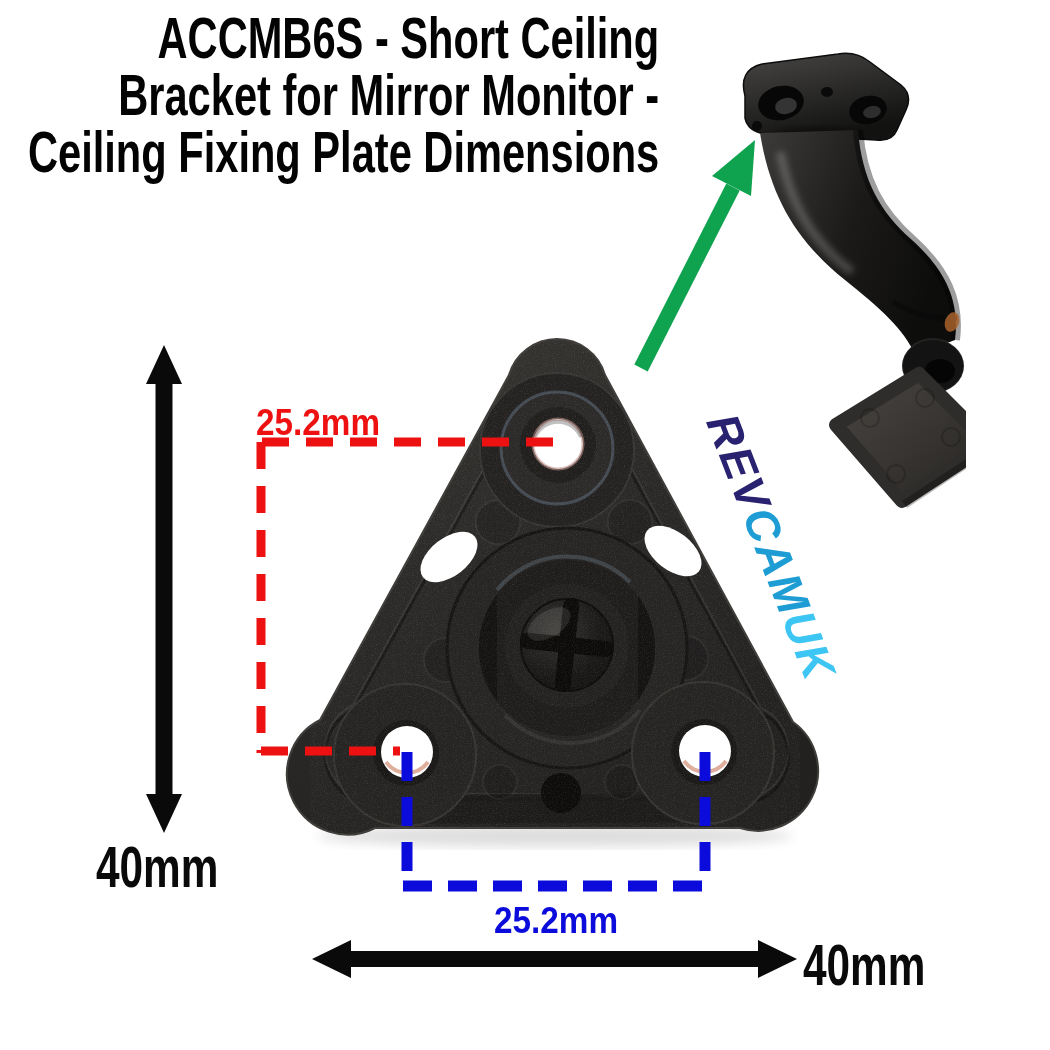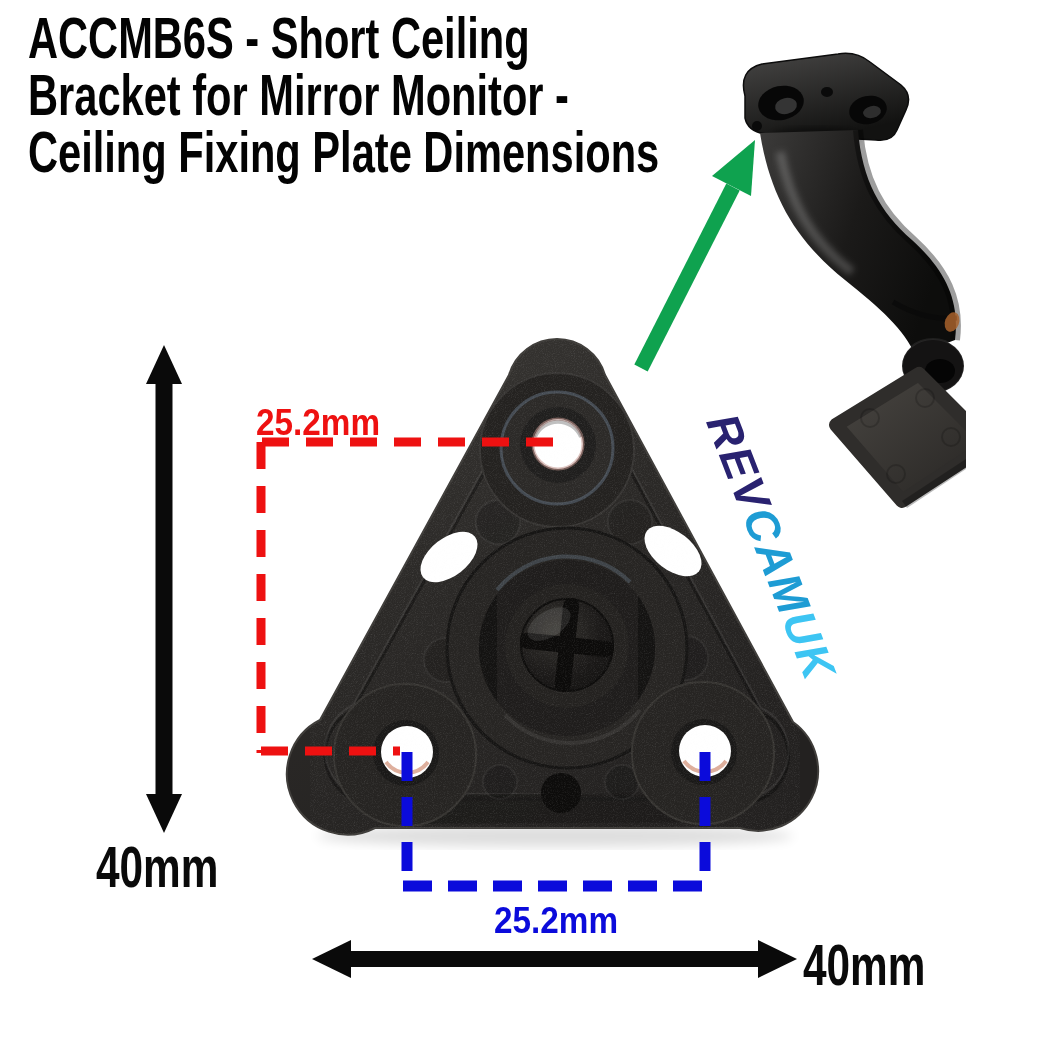--- a/index.html
+++ b/index.html
@@ -1,18 +1,18 @@
 <!DOCTYPE html>
 <html><head>
 <meta charset="utf-8">
 <style>
   html,body{margin:0;padding:0;background:#ffffff;}
   #canvas{
     position:relative;width:966px;height:1050px;background:#ffffff;
-    font-family:"Liberation Sans", sans-serif;overflow:hidden;
+    font-family:"Liberation Sans", sans-serif;overflow:hidden;text-align:right;
   }
   svg.layer{position:absolute;left:0;top:0;}
   .title-block{
     position:absolute;left:28px;top:10px;color:#030303;
     font-weight:bold;font-size:57px;line-height:57px;
   }
   .title-line{transform:scaleX(0.73);transform-origin:left top;white-space:nowrap;}
   .dim-label{
     position:absolute;font-weight:bold;white-space:nowrap;
     transform-origin:left top;line-height:1;

